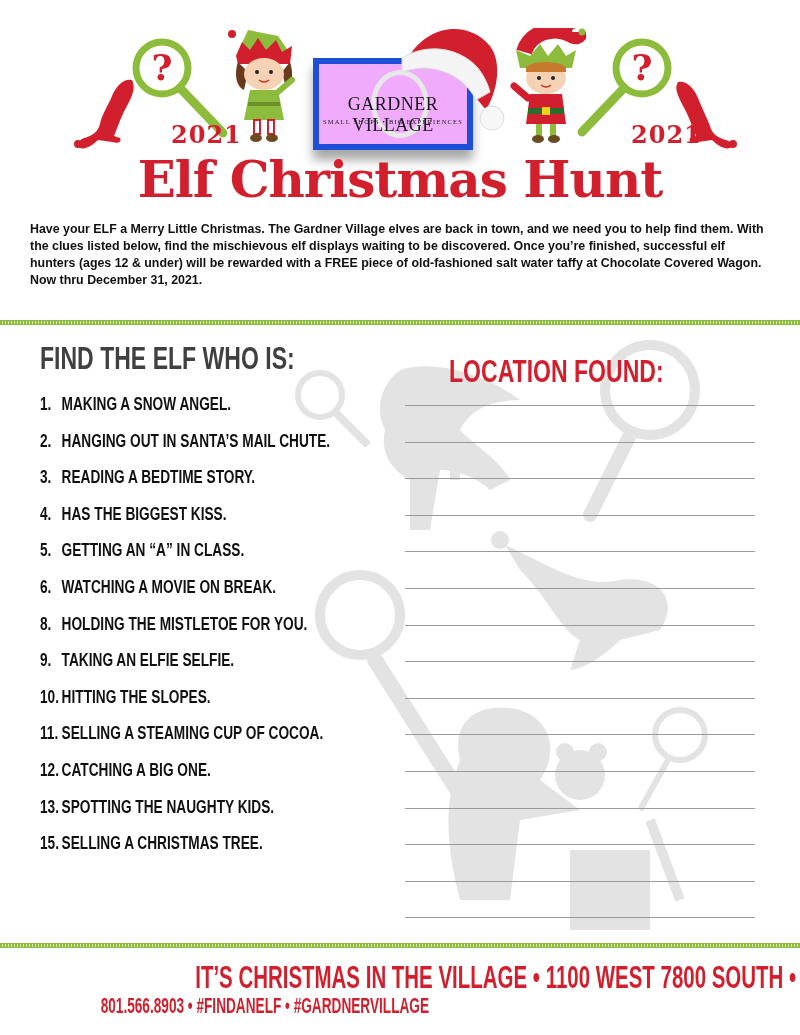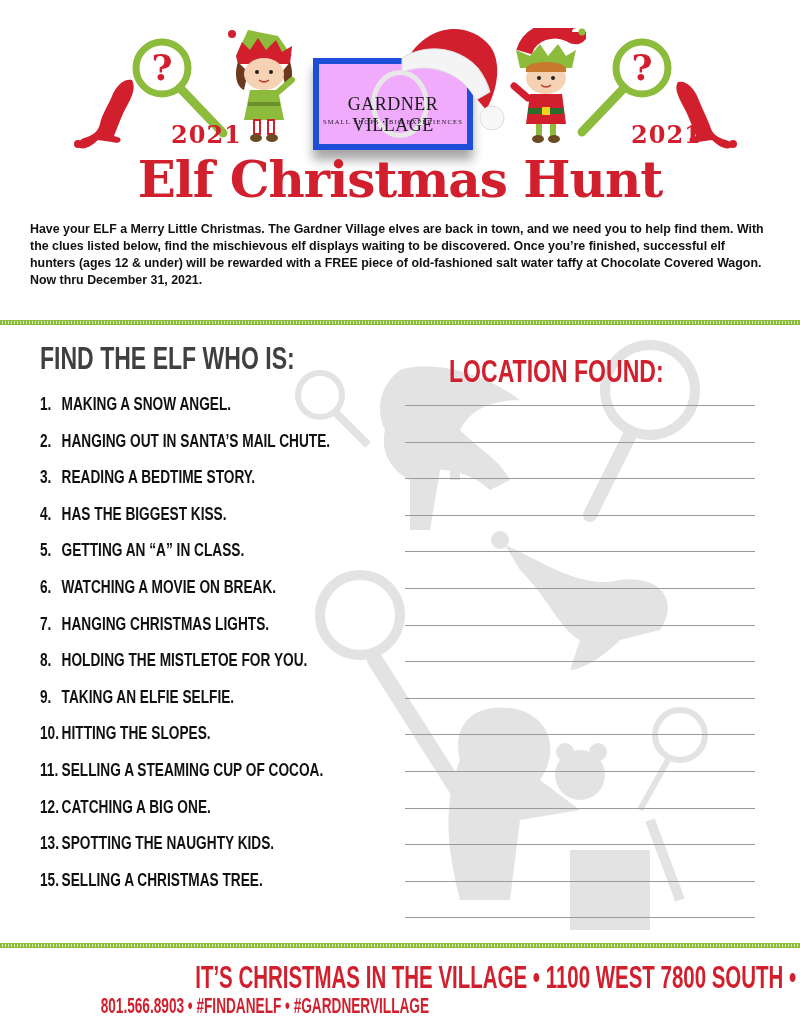--- a/index.html
+++ b/index.html
@@ -187,23 +187,20 @@
   <li class="clue">
       <span class="cond"><span class="num" style="width:30px">4.</span><span>HAS THE BIGGEST KISS.</span></span>
     </li>
   <li class="clue">
       <span class="cond"><span class="num" style="width:30px">5.</span><span>GETTING AN “A” IN CLASS.</span></span>
     </li>
   <li class="clue">
       <span class="cond"><span class="num" style="width:30px">6.</span><span>WATCHING A MOVIE ON BREAK.</span></span>
     </li>
   <li class="clue">
-      <span class="cond"><span class="num" style="width:30px">7.</span><span>HANGING CHRISTMAS LIGHTS.</span></span>
-    </li>
-  <li class="clue">
       <span class="cond"><span class="num" style="width:30px">8.</span><span>HOLDING THE MISTLETOE FOR YOU.</span></span>
     </li>
   <li class="clue">
       <span class="cond"><span class="num" style="width:30px">9.</span><span>TAKING AN ELFIE SELFIE.</span></span>
     </li>
   <li class="clue">
       <span class="cond"><span class="num" style="width:30px">10.</span><span>HITTING THE SLOPES.</span></span>
     </li>
   <li class="clue">
       <span class="cond"><span class="num" style="width:30px">11.</span><span>SELLING A STEAMING CUP OF COCOA.</span></span>

